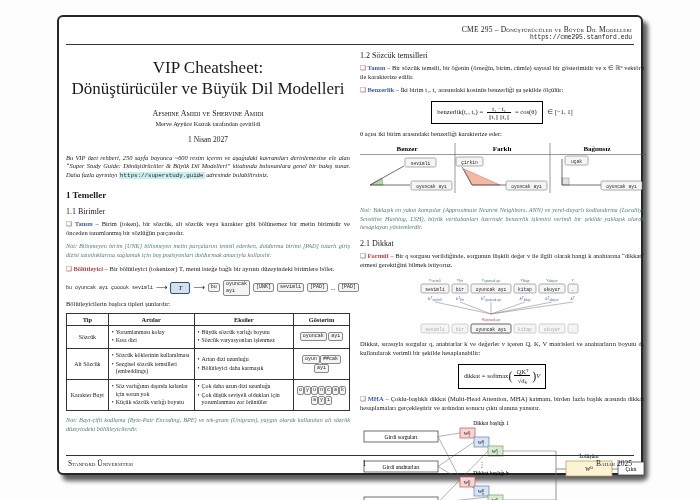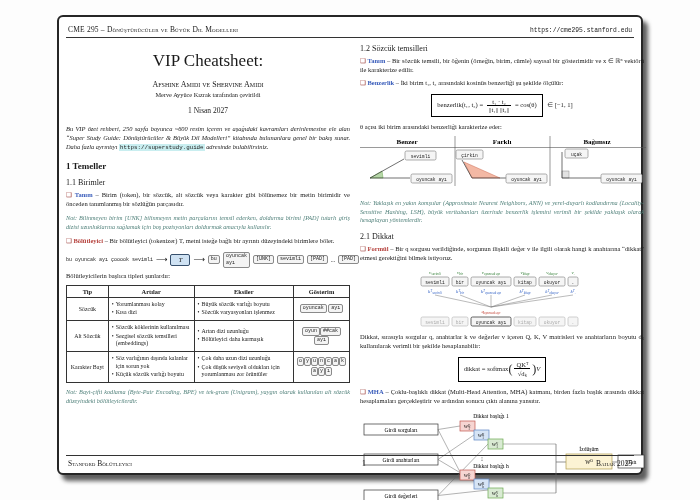--- a/index.html
+++ b/index.html
@@ -1,19 +1,19 @@
 <!DOCTYPE html>
 <html><head>
 <meta charset="utf-8">
 <style>
   html,body{margin:0;padding:0;}
   body{width:700px;height:500px;background:#fdfdfd;font-family:"Liberation Serif",serif;color:#1a1a1a;position:relative;overflow:hidden;}
   .page{position:absolute;left:57px;top:15px;width:586px;height:460px;background:#fff;border:2px solid #262626;border-radius:6px;box-shadow:5px 6px 4px rgba(10,10,10,.65);box-sizing:border-box;padding:7px 7px 18px 7px;}
   
-  .hdr{display:flex;justify-content:space-between;align-items:flex-end;border-bottom:1px solid #333;padding:1px 2px 3px 2px;}
+  .hdr{display:flex;justify-content:space-between;align-items:flex-end;border-bottom:1px solid #333;padding:1px 2px 3px 2px;flex-direction:column;}
   .hdr-left{font-variant:small-caps;font-size:7.5px;letter-spacing:.2px;}
   .hdr-right{font-family:"Liberation Mono",monospace;font-size:6.3px;}
   
   .cols{display:flex;gap:10px;margin-top:4px;}
   .col{width:50%;box-sizing:border-box;}
   
   .title{text-align:center;margin-top:8px;}
   .title .t1{font-size:17px;line-height:1.25;}
   .authors{text-align:center;font-size:8px;margin-top:9px;font-variant:small-caps;}
   .translator{text-align:center;font-size:6.3px;margin-top:2px;}
@@ -70,20 +70,21 @@
     <span class="hdr-left">CME 295 – Dönüştürücüler ve Büyük Dil Modelleri</span>
     <span class="hdr-right">https://cme295.stanford.edu</span>
   </div>
 
   <div class="cols">
 
     <div class="col">
 
       <div class="title">
         <div class="t1">VIP Cheatsheet:</div>
+        <div class="t1">Dönüştürücüler ve Büyük Dil Modelleri</div>
       </div>
       <div class="authors">Afshine Amidi ve Shervine Amidi</div>
       <div class="translator">Merve Ayyüce Kızrak tarafından çevirildi</div>
       <div class="date">1 Nisan 2027</div>
 
       <div class="intro">
         <span>Bu VIP özet rehberi, 250 sayfa boyunca ~600 resim içeren ve aşağıdaki kavramları derinlemesine ele alan “Super Study Guide: Dönüştürücüler &amp; Büyük Dil Modelleri” kitabında bulunanlara genel bir bakış sunar. Daha fazla ayrıntıyı </span><span class="mono-link">https://superstudy.guide</span><span> adresinde bulabilirsiniz.</span>
       </div>
 
       <div class="sec">1   Temeller</div>
@@ -458,18 +459,18 @@
 
         <g>
             <rect x="258" y="45" width="26" height="13" fill="#fff" stroke="#333" stroke-width="0.7"></rect>
             <text class="lbl" x="271" y="53.5" font-size="5.6" text-anchor="middle">Çıktı</text>
           </g>
       </svg>
     </div>
   </div>
 
   <div class="ftr">
-    <span class="sc">Stanford Bölütleyici</span>
+    <span class="sc">Stanford Üniversitesi</span>
     <span>1</span>
     <span class="sc">Bahar 2025</span>
   </div>
 
 </div>
 
 </body></html>

